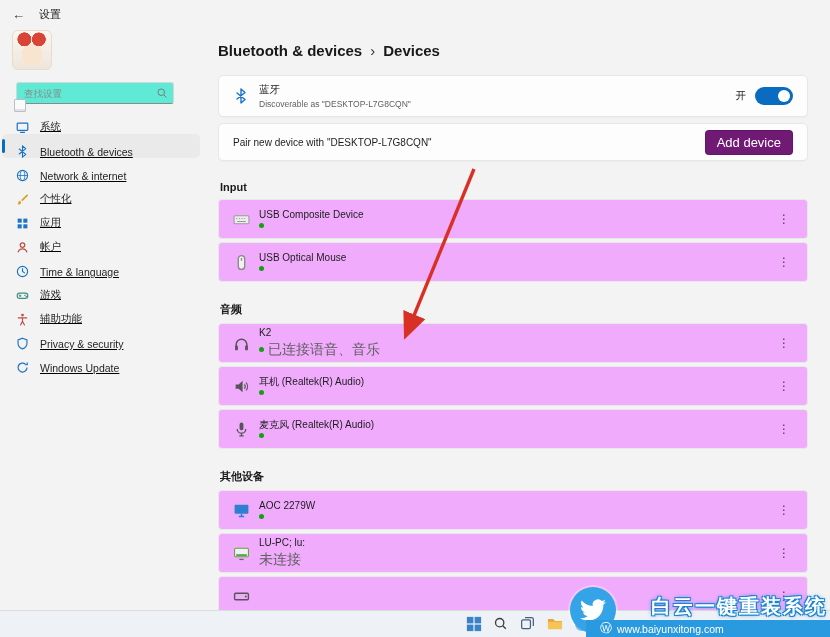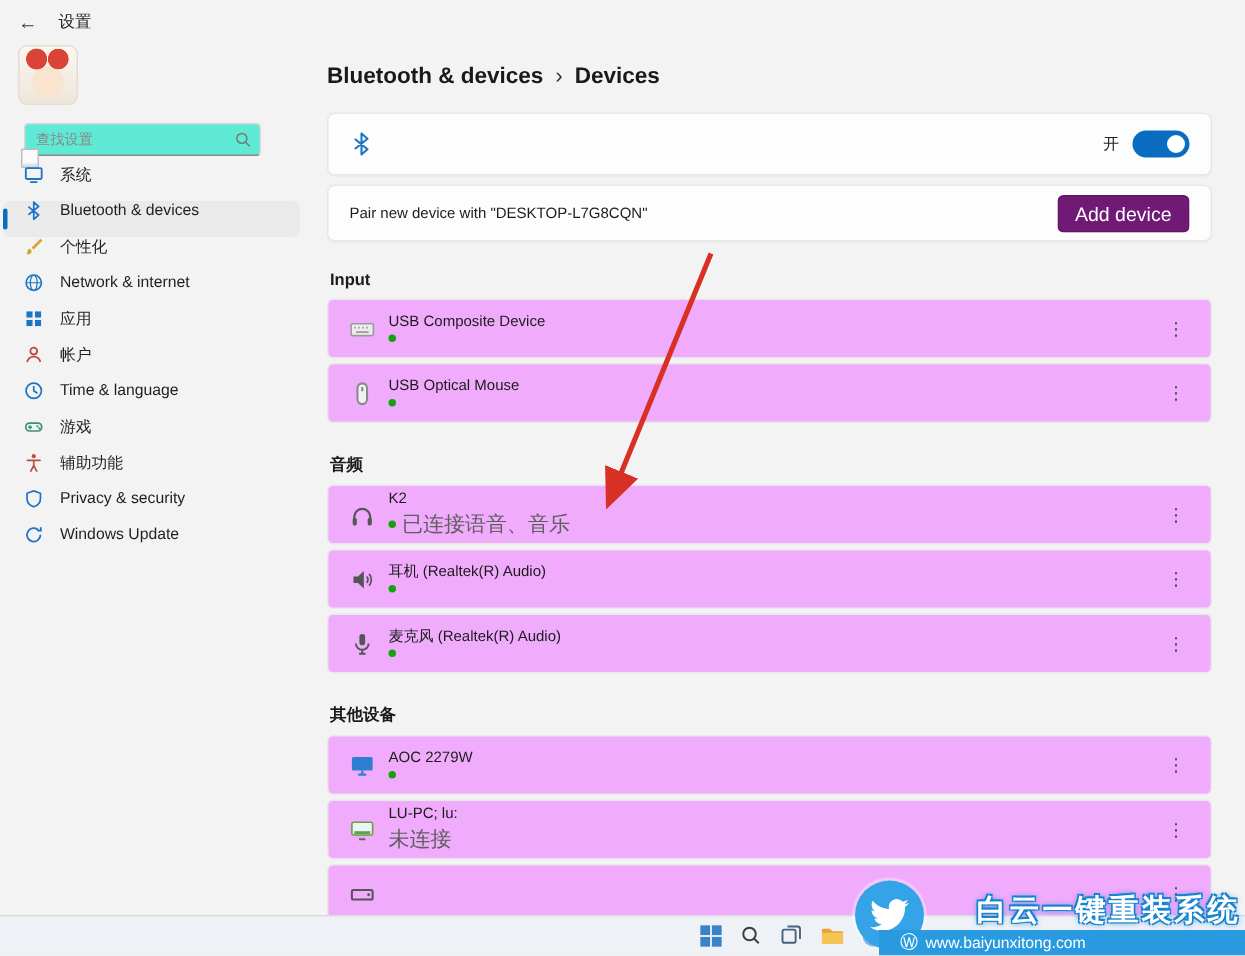--- a/index.html
+++ b/index.html
@@ -18,22 +18,22 @@
     border:1px solid #d6d6d6;border-bottom:1.5px solid #8a8a8a;border-radius:3px;
     display:flex;align-items:center;padding:0 5px;}
   .searchbox input{border:0;outline:0;background:transparent;flex:1;font-size:9.5px;color:#333;
     font-family:inherit;min-width:0;}
   .searchbox input::placeholder{color:#8a8a8a;}
   .search-ic{display:flex;}
   .mini-doc{position:absolute;left:14px;top:99px;width:10px;height:11px;background:#fafafa;
     border:1px solid #b9bec6;border-radius:1px;
     box-shadow:inset 0 -2px 0 #dfe3e8;}
   .sidebar{position:absolute;left:2px;top:110px;width:198px;}
-  .side-item{display:flex;align-items:flex-start;gap:10px;height:24px;padding-left:14px;
-    border-radius:5px;position:relative;cursor:pointer;}
+  .side-item{display:flex;align-items:flex-end;gap:10px;height:24px;padding-left:14px;
+    border-radius:5px;position:relative;cursor:pointer;text-decoration:underline;}
   .side-item.selected{background:#eaeaea;}
   .side-item.selected::before{content:"";position:absolute;left:0;top:5px;width:3px;height:14px;
     border-radius:2px;background:#0a6cc0;}
   .s-ic{display:flex;width:14px;}
   .s-label{font-size:10.5px;color:#1f1f1f;white-space:nowrap;}
   .c-blue{color:#1b74c5}.c-yellow{color:#d8a431}.c-red{color:#bb4f45}.c-green{color:#3c8f7c}
   .main{position:absolute;left:218px;top:38px;width:590px;}
   .breadcrumb{display:flex;align-items:center;gap:8px;font-size:15px;font-weight:bold;
     color:#191919;margin:4px 0 16px 0;}
   .crumb-parent{cursor:pointer;}
@@ -111,37 +111,37 @@
   </div>
   <div class="side-item selected">
     <span class="s-ic c-blue">
         <svg viewBox="0 0 16 16" width="13" height="13">
           <path d="M8 1L8 15M8 1l4 3.5L4 11M8 15l4-3.5L4 5" fill="none" stroke="currentColor" stroke-width="1.4" stroke-linejoin="round" stroke-linecap="round"></path>
         </svg>
       </span>
     <span class="s-label">Bluetooth &amp; devices</span>
   </div>
   <div class="side-item">
-    <span class="s-ic c-yellow">
-        <svg viewBox="0 0 16 16" width="13" height="13">
-          <path d="M13.5 1.5l-7.2 7.2 1.6 1.6 7.2-7.2z" fill="currentColor"></path>
-          <path d="M5.2 9.6c-1.4 0-2.4 1-2.4 2.4 0 .8-.5 1.4-1.1 1.6 1.8 1.1 4.6.4 4.6-2z" fill="currentColor"></path>
-        </svg>
-      </span>
-    <span class="s-label">个性化</span>
-  </div>
-  <div class="side-item">
     <span class="s-ic c-blue">
         <svg viewBox="0 0 16 16" width="13" height="13">
           <circle cx="8" cy="8" r="6.3" fill="none" stroke="currentColor" stroke-width="1.3"></circle>
           <ellipse cx="8" cy="8" rx="2.8" ry="6.3" fill="none" stroke="currentColor" stroke-width="1"></ellipse>
           <path d="M1.7 8h12.6" stroke="currentColor" stroke-width="1"></path>
         </svg>
       </span>
     <span class="s-label">Network &amp; internet</span>
+  </div>
+  <div class="side-item">
+    <span class="s-ic c-yellow">
+        <svg viewBox="0 0 16 16" width="13" height="13">
+          <path d="M13.5 1.5l-7.2 7.2 1.6 1.6 7.2-7.2z" fill="currentColor"></path>
+          <path d="M5.2 9.6c-1.4 0-2.4 1-2.4 2.4 0 .8-.5 1.4-1.1 1.6 1.8 1.1 4.6.4 4.6-2z" fill="currentColor"></path>
+        </svg>
+      </span>
+    <span class="s-label">个性化</span>
   </div>
   <div class="side-item">
     <span class="s-ic c-blue">
         <svg viewBox="0 0 16 16" width="13" height="13">
           <rect x="2" y="2" width="5" height="5" fill="currentColor"></rect>
           <rect x="9" y="2" width="5" height="5" fill="currentColor"></rect>
           <rect x="2" y="9" width="5" height="5" fill="currentColor"></rect>
           <rect x="9" y="9" width="5" height="5" fill="currentColor"></rect>
         </svg>
       </span>
@@ -210,20 +210,24 @@
     <span class="crumb-sep">›</span>
     <span>Devices</span>
   </div>
 
   <div class="card bt-card">
     <span style="color:#1b74c5">
       <svg viewBox="0 0 16 16" width="16" height="16">
           <path d="M8 1L8 15M8 1l4 3.5L4 11M8 15l4-3.5L4 5" fill="none" stroke="currentColor" stroke-width="1.4" stroke-linejoin="round" stroke-linecap="round"></path>
         </svg>
     </span>
+    <div class="bt-txt">
+      <div class="bt-title">蓝牙</div>
+      <div class="bt-sub">Discoverable as "DESKTOP-L7G8CQN"</div>
+    </div>
     <div class="bt-right">
       <span class="toggle-label">开</span>
       <div class="toggle"></div>
     </div>
   </div>
 
   <div class="card pair-card">
     <span class="pair-label">Pair new device with "DESKTOP-L7G8CQN"</span>
     <button class="add-btn">Add device</button>
   </div>

